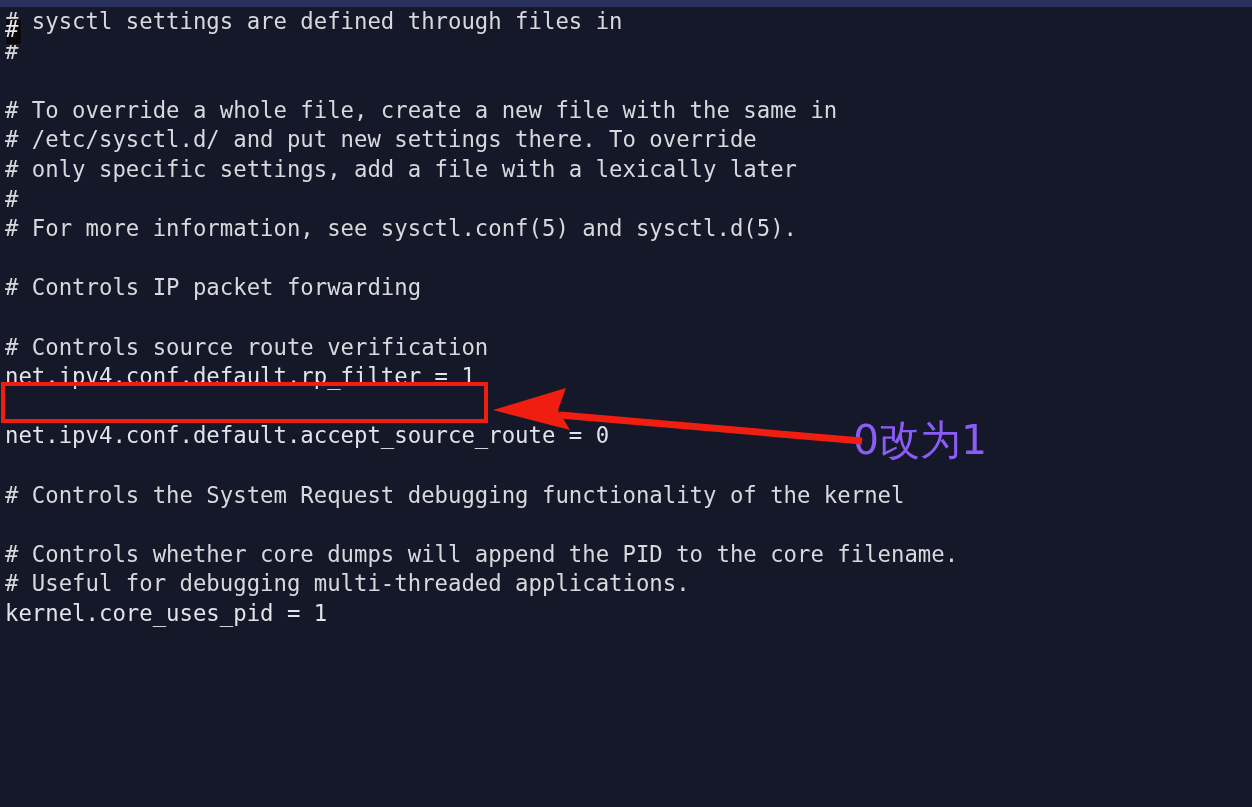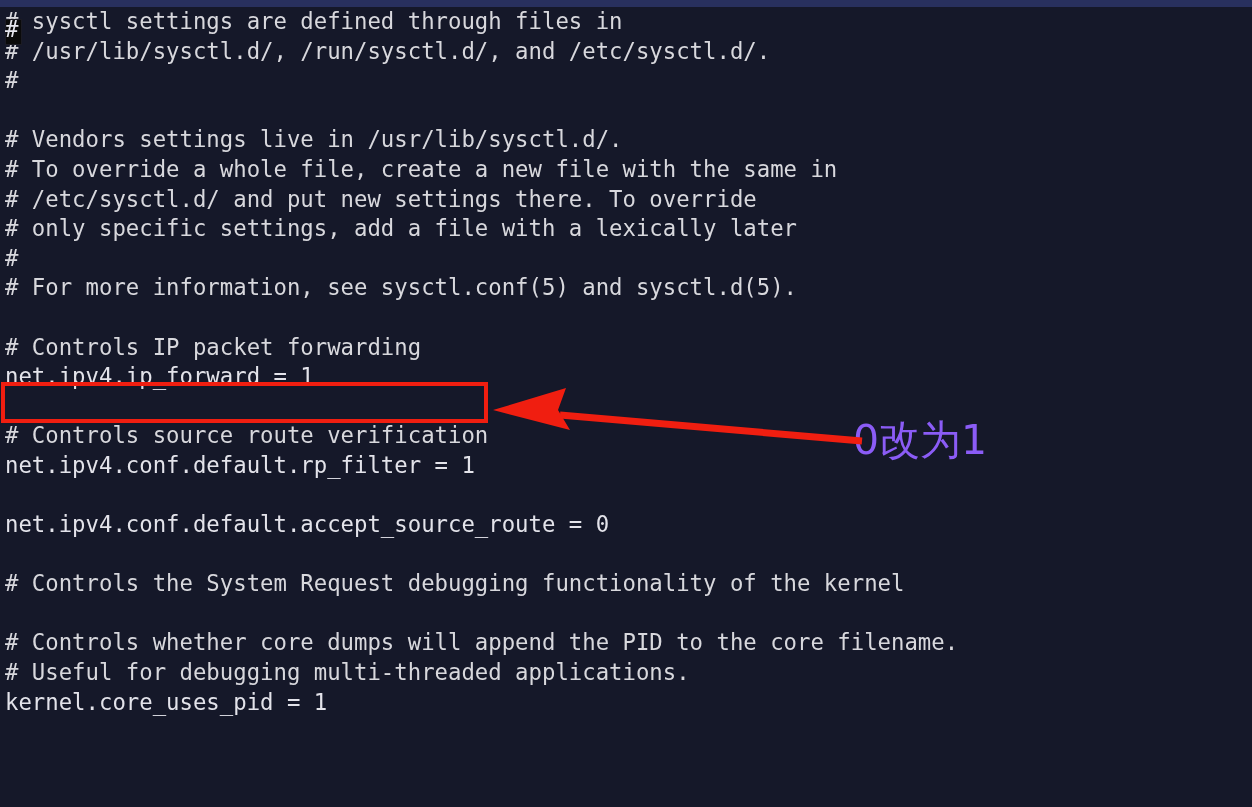--- a/index.html
+++ b/index.html
@@ -106,32 +106,29 @@
 </head>
 <body>
 
 <div id="screen">
 
   <div id="titlebar"></div>
 
   <div id="editor">
     <div id="lines-container">
         <div class="line comment"># sysctl settings are defined through files in</div>
-        <div class="line comment"># /usr/lib/sysctl.d/, /run/sysctl.d/, and /etc/sysctl.d/.</div>
         <div class="line comment">#</div>
         <div class="line blank"> </div>
-        <div class="line comment"># Vendors settings live in /usr/lib/sysctl.d/.</div>
         <div class="line comment"># To override a whole file, create a new file with the same in</div>
         <div class="line comment"># /etc/sysctl.d/ and put new settings there. To override</div>
         <div class="line comment"># only specific settings, add a file with a lexically later</div>
         <div class="line comment">#</div>
         <div class="line comment"># For more information, see sysctl.conf(5) and sysctl.d(5).</div>
         <div class="line blank"> </div>
         <div class="line comment"># Controls IP packet forwarding</div>
-        <div class="line setting">net.ipv4.ip_forward = 1</div>
         <div class="line blank"> </div>
         <div class="line comment"># Controls source route verification</div>
         <div class="line setting">net.ipv4.conf.default.rp_filter = 1</div>
         <div class="line blank"> </div>
         <div class="line setting">net.ipv4.conf.default.accept_source_route = 0</div>
         <div class="line blank"> </div>
         <div class="line comment"># Controls the System Request debugging functionality of the kernel</div>
         <div class="line blank"> </div>
         <div class="line comment"># Controls whether core dumps will append the PID to the core filename.</div>
         <div class="line comment"># Useful for debugging multi-threaded applications.</div>

